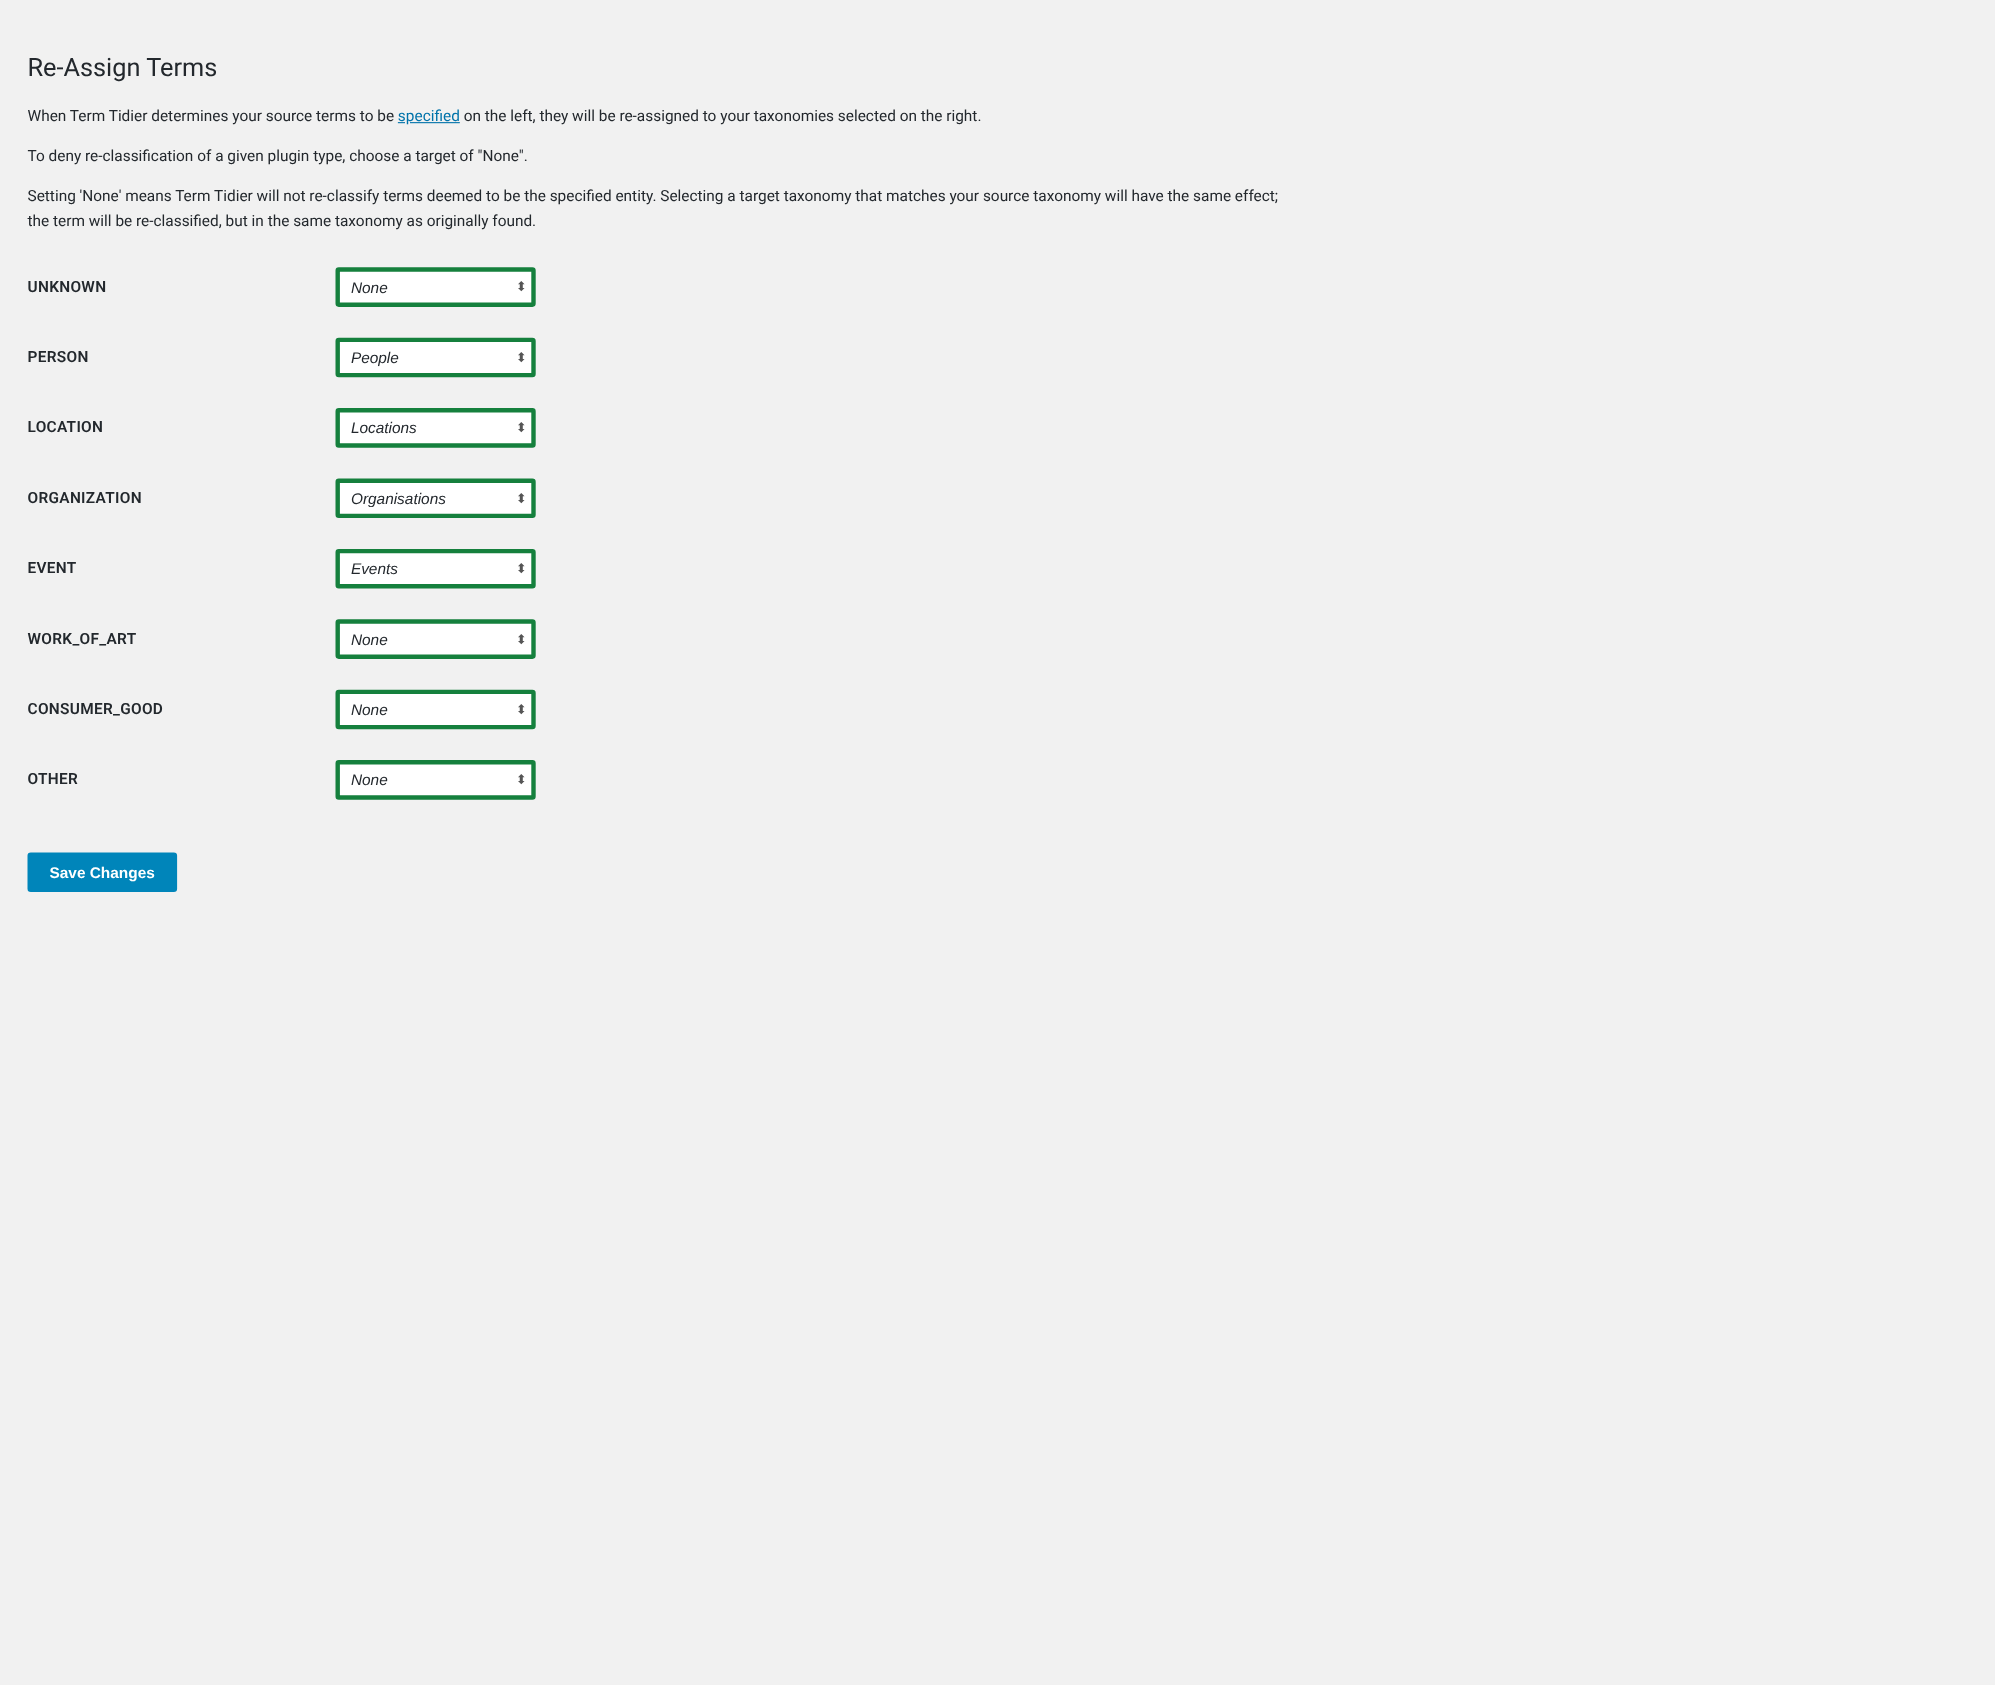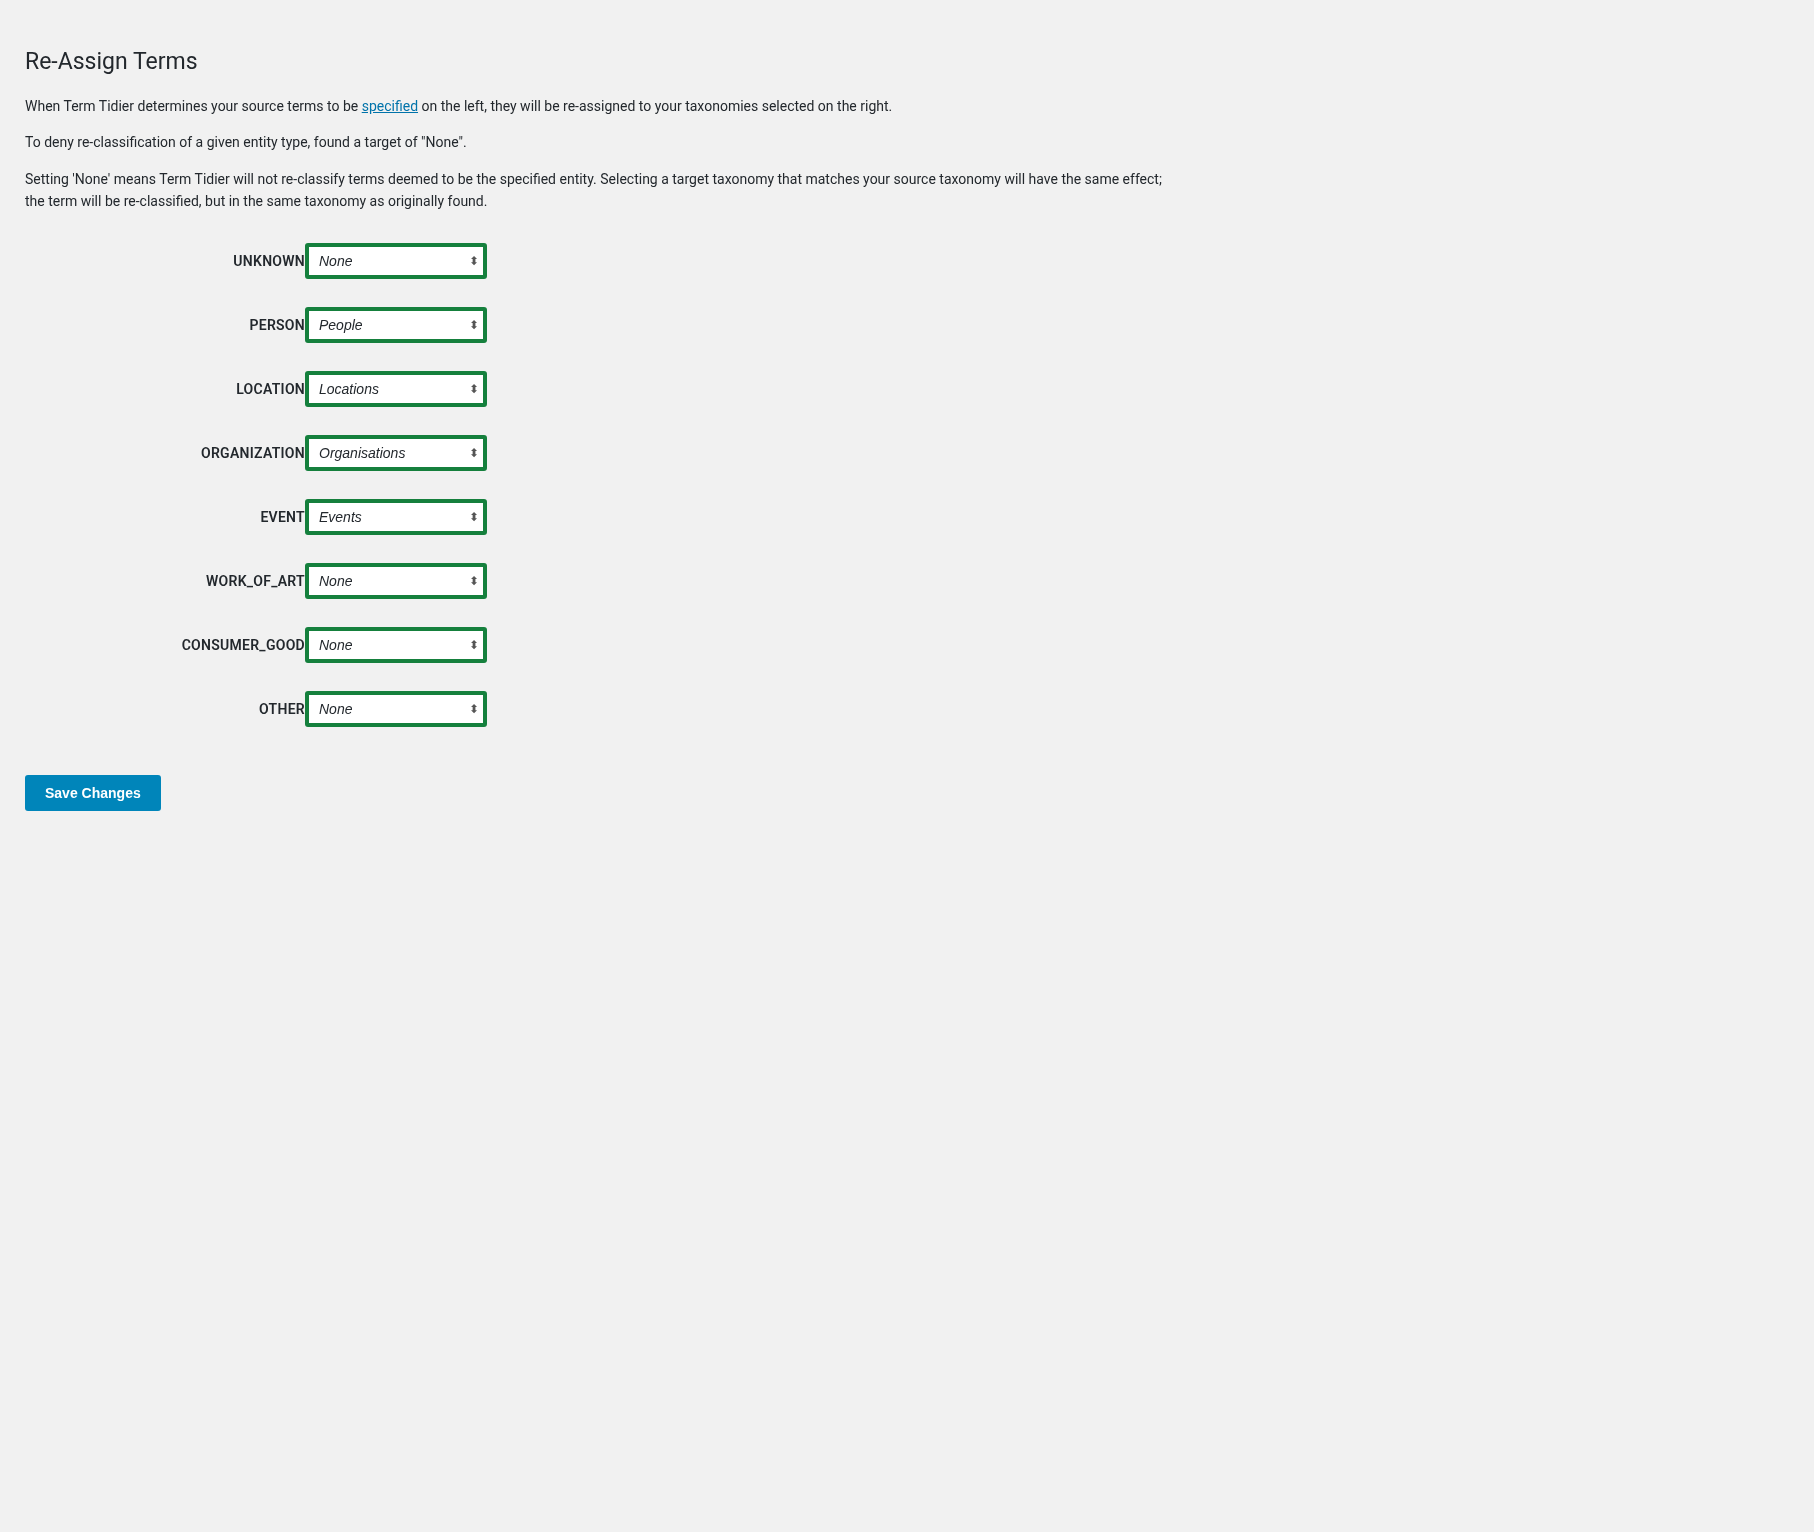--- a/index.html
+++ b/index.html
@@ -51,21 +51,20 @@
       margin-bottom: 28px;
     }
 
     .entity-label {
       width: 280px;
       font-size: 14px;
       font-weight: 600;
       color: #23282d;
       letter-spacing: 0.02em;
       text-transform: uppercase;
-      text-align: right;
     }
 
     .entity-select {
       appearance: none;
       -webkit-appearance: none;
       background-color: #fff;
       border: 4px solid #15803d;
       border-radius: 3px;
       padding: 6px 30px 6px 10px;
       font-size: 14px;
@@ -115,21 +114,21 @@
   <h1 class="page-title">Re-Assign Terms</h1>
 
   <p class="description-block">
     When Term Tidier determines your source terms to be
     <a href="#">specified</a>
     on the left, they will be re-assigned to your taxonomies selected on the right.
   </p>
 
 
   <p class="description-block">
-    To deny re-classification of a given entity type, found a target of "None".
+    To deny re-classification of a given plugin type, choose a target of "None".
   </p>
 
   <p class="description-block">
     Setting 'None' means Term Tidier will not re-classify terms deemed to be the specified entity. Selecting a target taxonomy that matches your source taxonomy will have the same effect; the term will be re-classified, but in the same taxonomy as originally found.
   </p>
 
   <div class="form-section">
 
     
     <div class="form-row">

